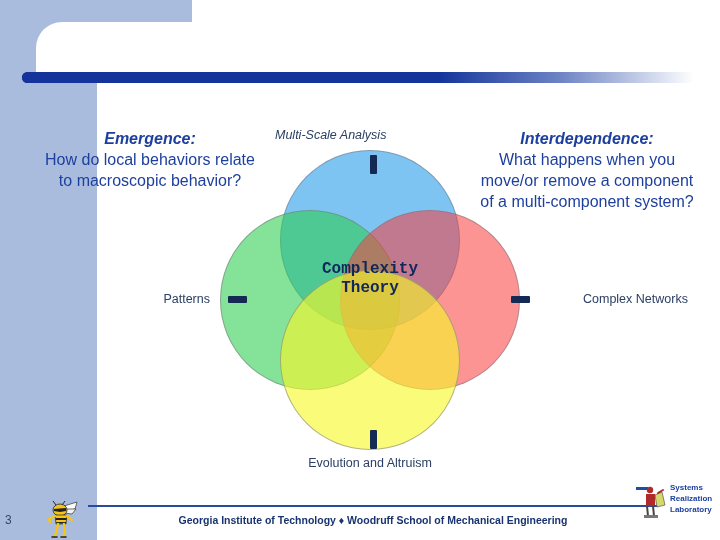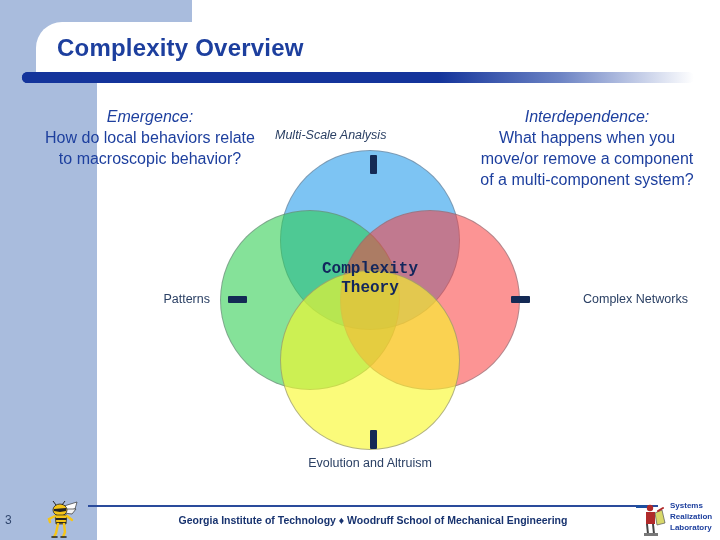--- a/index.html
+++ b/index.html
@@ -20,21 +20,21 @@
   .hdr-white2{position:absolute;left:97px;top:78px;width:630px;height:420px;background:#ffffff;}
   .hdr-title{position:absolute;left:57px;top:30px;width:560px;height:36px;
              font-size:24px;font-weight:bold;color:#1d3f9e;letter-spacing:.2px;
              line-height:36px;white-space:nowrap;}
   .hdr-bar{position:absolute;left:22px;top:72px;width:672px;height:11px;border-radius:6px;
            background:linear-gradient(to right,#14349b 0%,#14349b 62%,#6c83c4 80%,#ffffff 100%);}
   .hdr-bar-cap{position:absolute;left:22px;top:72px;width:60px;height:11px;border-radius:6px;background:#14349b;}
 
   
   .qblock{position:absolute;color:#1d3f9e;text-align:center;line-height:21px;font-size:16px;}
-  .qblock .qhead{font-weight:normal;font-style:italic;display:block;}
+  .qblock .qhead{font-weight:bold;font-style:italic;display:block;margin-top:22px;}
   .qblock .qbody{display:block;}
 
   #q-left{left:44px;top:106px;width:212px;}
   #q-right{left:476px;top:106px;width:222px;}
 
   
   #venn{position:absolute;left:220px;top:150px;width:300px;height:300px;font-family:Liberation Mono, monospace;}
   .circ{position:absolute;width:180px;height:180px;border-radius:50%;
         border:1px solid rgba(120,120,130,.55);box-sizing:border-box;}
   #c-top   {left:60px; top:0px;   background:rgba(45,160,235,.62);}
@@ -54,37 +54,36 @@
 
   
   .foot-rule{position:absolute;left:88px;top:505px;width:570px;height:2px;background:#2a4b9b;}
   .foot-text{position:absolute;left:88px;top:514px;width:570px;text-align:center;
              font-size:10.5px;font-weight:bold;color:#18336f;white-space:nowrap;}
   .page-num{position:absolute;left:5px;top:513px;width:20px;font-size:12px;color:#30466d;}
 
   
   #mascot{position:absolute;left:44px;top:500px;width:36px;height:38px;}
   
-  #srl{position:absolute;left:636px;top:499px;width:84px;height:40px;}
+  #srl{position:absolute;left:636px;top:481px;width:84px;height:40px;}
   #srl .srl-text{position:absolute;left:34px;top:1px;width:50px;font-size:8px;
                  color:#1d3f9e;line-height:11px;font-weight:bold;}
   #srl .srl-text span{display:block;}
   #srl-icon{position:absolute;left:0px;top:2px;width:34px;height:36px;}
 </style>
 </head>
 <body>
 
 <div id="slide">
 
   <div class="hdr-strip"></div>
   <div class="hdr-band"></div>
   <div class="hdr-white"></div>
   <div class="hdr-white2"></div>
 
-  <div class="hdr-title">Complexity Overview</div>
 
   <div class="hdr-bar"></div>
   <div class="hdr-bar-cap"></div>
 
   <div class="qblock" id="q-left">
     <span class="qhead">Emergence:</span>
     <span class="qbody">How do local behaviors relate to macroscopic behavior?</span>
   </div>
 
   <div class="qblock" id="q-right">

